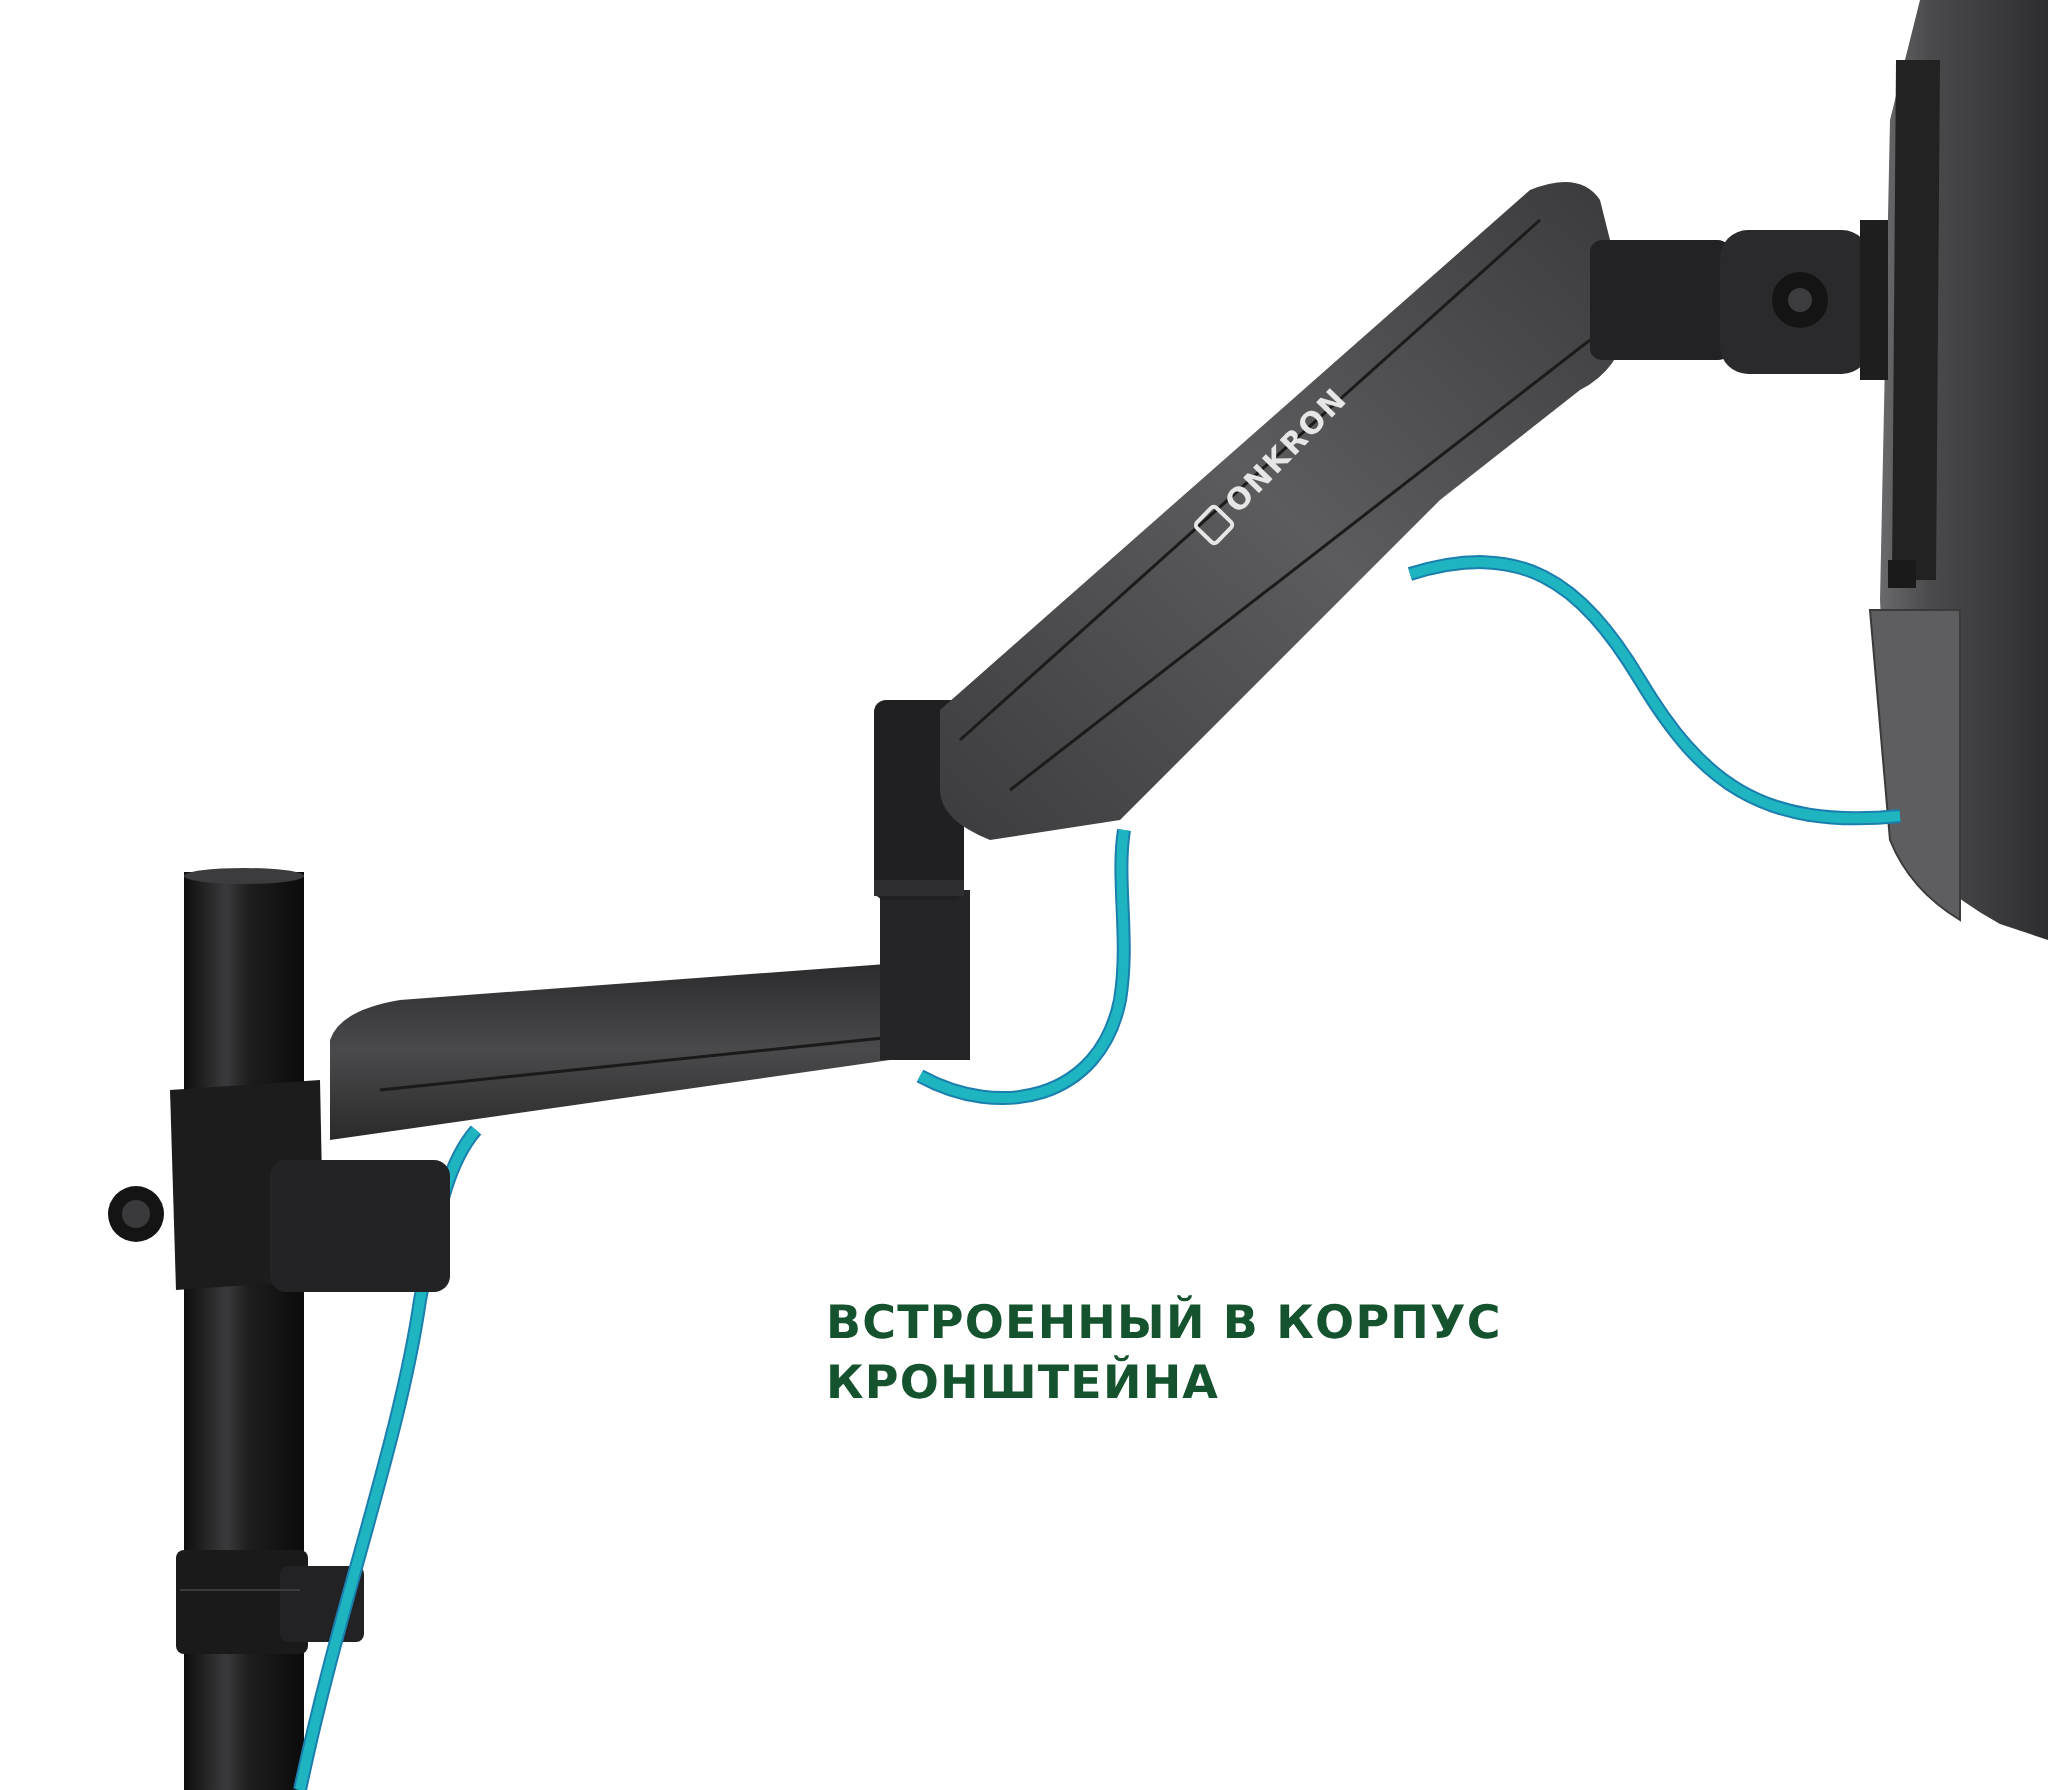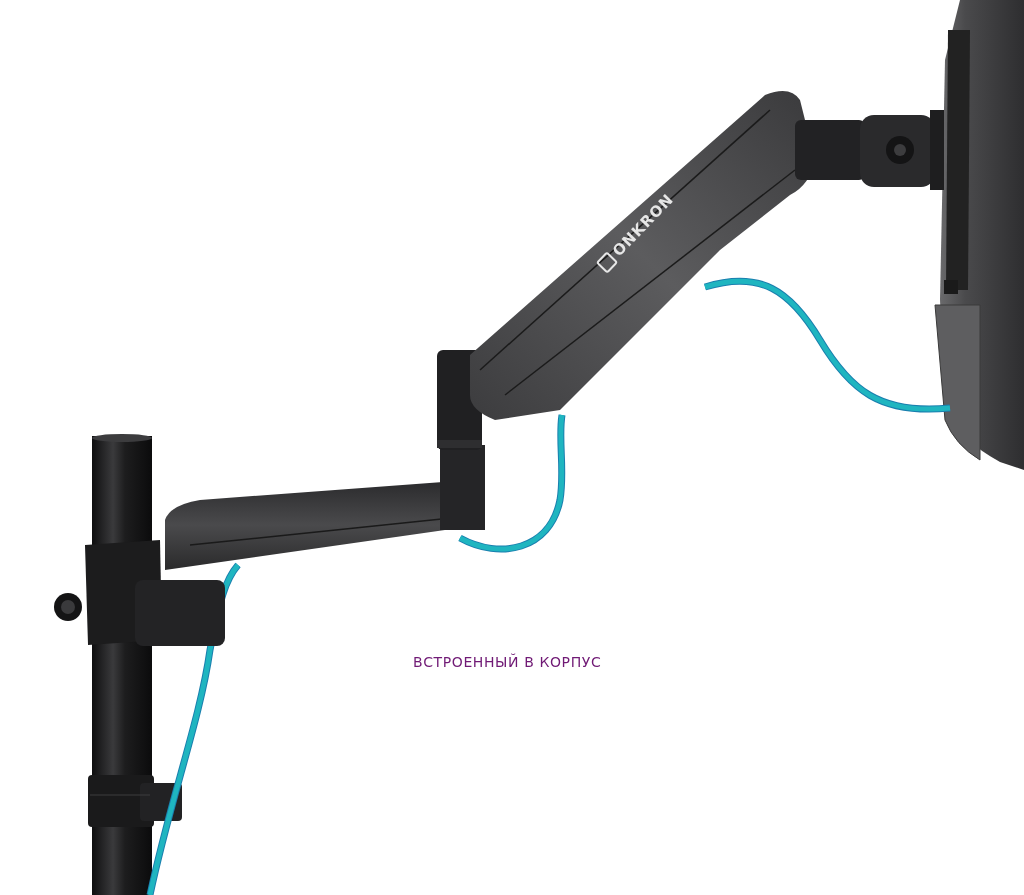--- a/index.html
+++ b/index.html
@@ -1,21 +1,21 @@
 <!DOCTYPE html>
 <html><head>
   <meta charset="utf-8">
   <style>
     html, body { margin: 0; padding: 0; background: #ffffff; }
     body { width: 1024px; height: 895px; position: relative; overflow: hidden; font-family: "DejaVu Sans", sans-serif; }
     .scene { position: absolute; left: 0; top: 0; width: 1024px; height: 895px; }
     .caption {
       position: absolute; left: 413px; top: 647px;
-      color: #701a75; font-family: "DejaVu Sans", sans-serif;
-      font-size: 14px; line-height: 30px; letter-spacing: 0.6px; font-weight: normal;
+      color: #14532d; font-family: "DejaVu Sans", sans-serif;
+      font-size: 23px; line-height: 30px; letter-spacing: 0.6px; font-weight: bold;
     }
     .caption div { white-space: nowrap; }
     .brand {
       position: absolute; left: 595px; top: 262px;
       transform-origin: 0 0; transform: rotate(-46deg);
       color: #e6e6e6; font-family: "DejaVu Sans", sans-serif; font-weight: bold;
       font-size: 15px; letter-spacing: 1px; display: flex; align-items: center; gap: 4px;
     }
     .brand-mark { width: 16px; height: 16px; border: 2px solid #e6e6e6; border-radius: 3px; box-sizing: border-box; }
   </style>
@@ -107,13 +107,14 @@
   </svg>
 
   <div class="brand">
     <span class="brand-mark"></span>
     <span>ONKRON</span>
   </div>
 </div>
 
 <div class="caption">
   <div>ВСТРОЕННЫЙ В КОРПУС</div>
+  <div>КРОНШТЕЙНА</div>
 </div>
 
 </body></html>

